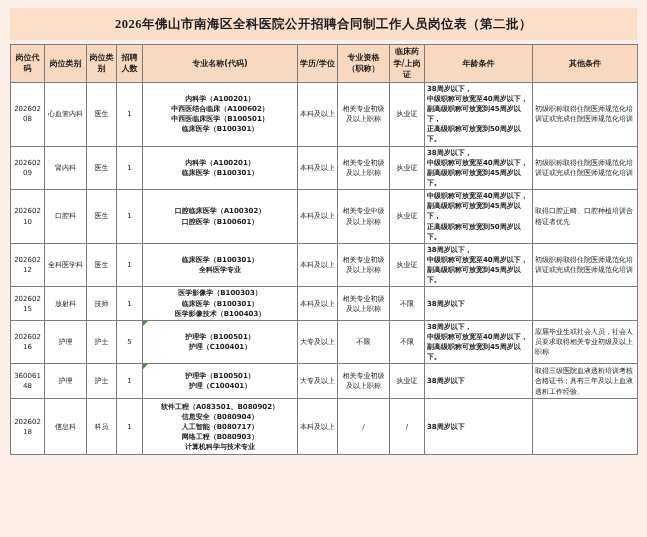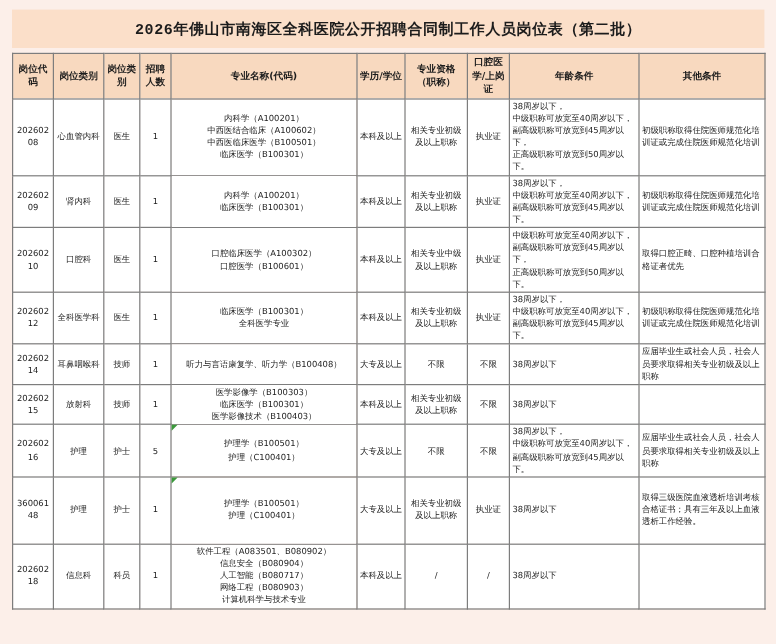--- a/index.html
+++ b/index.html
@@ -8,40 +8,40 @@
     background:var(--page-bg,#fcefe9);
     font-family:"DejaVu Sans","Liberation Sans",sans-serif;
     color:#1c1c1c;
     overflow:hidden;
   }
   .sheet{position:relative;width:627px;margin:0 10px;padding-top:8px;}
   .title-bar{
     background:var(--title-bg,#fbdfc9);
     height:32px;display:flex;align-items:center;justify-content:center;
     font-size:12.5px;font-weight:bold;letter-spacing:.5px;
-    font-family:Liberation Mono, monospace;
+    font-family:Liberation Serif, serif;
   }
   .gap{height:4px;}
   table{
     border-collapse:collapse;table-layout:fixed;width:627px;
     font-size:7px;line-height:1.45;
   }
   th,td{
     border:1px solid #7d7d7d;
     padding:1px 2px;
     text-align:center;vertical-align:middle;
     word-break:break-all;
     background:#fff;
   }
   th{
     background:var(--header-bg,#f8d9bf);
     font-size:8px;font-weight:bold;height:32px;
   }
   td.left{text-align:left;}
-  td.pre{white-space:pre-line;}
+  td.pre{white-space:pre-line;font-weight:bold;}
   td.majors{position:relative;}
   .marker{
     position:absolute;top:0;left:0;width:0;height:0;
     border-top:5px solid var(--marker-green,#3c9a3c);
     border-right:5px solid transparent;
   }
   
   col.w1{width:34px}col.w2{width:42px}col.w3{width:30px}col.w4{width:26px}
   col.w5{width:155px}col.w6{width:40px}col.w7{width:52px}col.w8{width:35px}
   col.w9{width:108px}col.w10{width:105px}
@@ -79,21 +79,21 @@
     </colgroup>
     <thead>
       <tr>
           <th>岗位代码</th>
           <th>岗位类别</th>
           <th>岗位类别</th>
           <th>招聘人数</th>
           <th>专业名称(代码)</th>
           <th>学历/学位</th>
           <th>专业资格（职称）</th>
-          <th>口腔医学/上岗证</th>
+          <th>临床药学/上岗证</th>
           <th>年龄条件</th>
           <th>其他条件</th>
         </tr>
     </thead>
     <tbody>
   <tr>
     <td>20260208</td>
     <td>心血管内科</td>
     <td>医生</td>
     <td>1</td>
@@ -154,32 +154,20 @@
     <td>本科及以上</td>
     <td>相关专业初级及以上职称</td>
     <td>执业证</td>
     <td class="left pre">38周岁以下，
 中级职称可放宽至40周岁以下，
 副高级职称可放宽到45周岁以下。</td>
     <td class="left">初级职称取得住院医师规范化培训证或完成住院医师规范化培训</td>
   </tr>
 
 
-  <tr>
-    <td>20260214</td>
-    <td>耳鼻咽喉科</td>
-    <td>技师</td>
-    <td>1</td>
-    <td class="majors pre">听力与言语康复学、听力学（B100408）</td>
-    <td>大专及以上</td>
-    <td>不限</td>
-    <td>不限</td>
-    <td class="left pre">38周岁以下</td>
-    <td class="left">应届毕业生或社会人员，社会人员要求取得相关专业初级及以上职称</td>
-  </tr>
 
   <tr>
     <td>20260215</td>
     <td>放射科</td>
     <td>技师</td>
     <td>1</td>
     <td class="majors pre">医学影像学（B100303）
 临床医学（B100301）
 医学影像技术（B100403）</td>
     <td>本科及以上</td>

